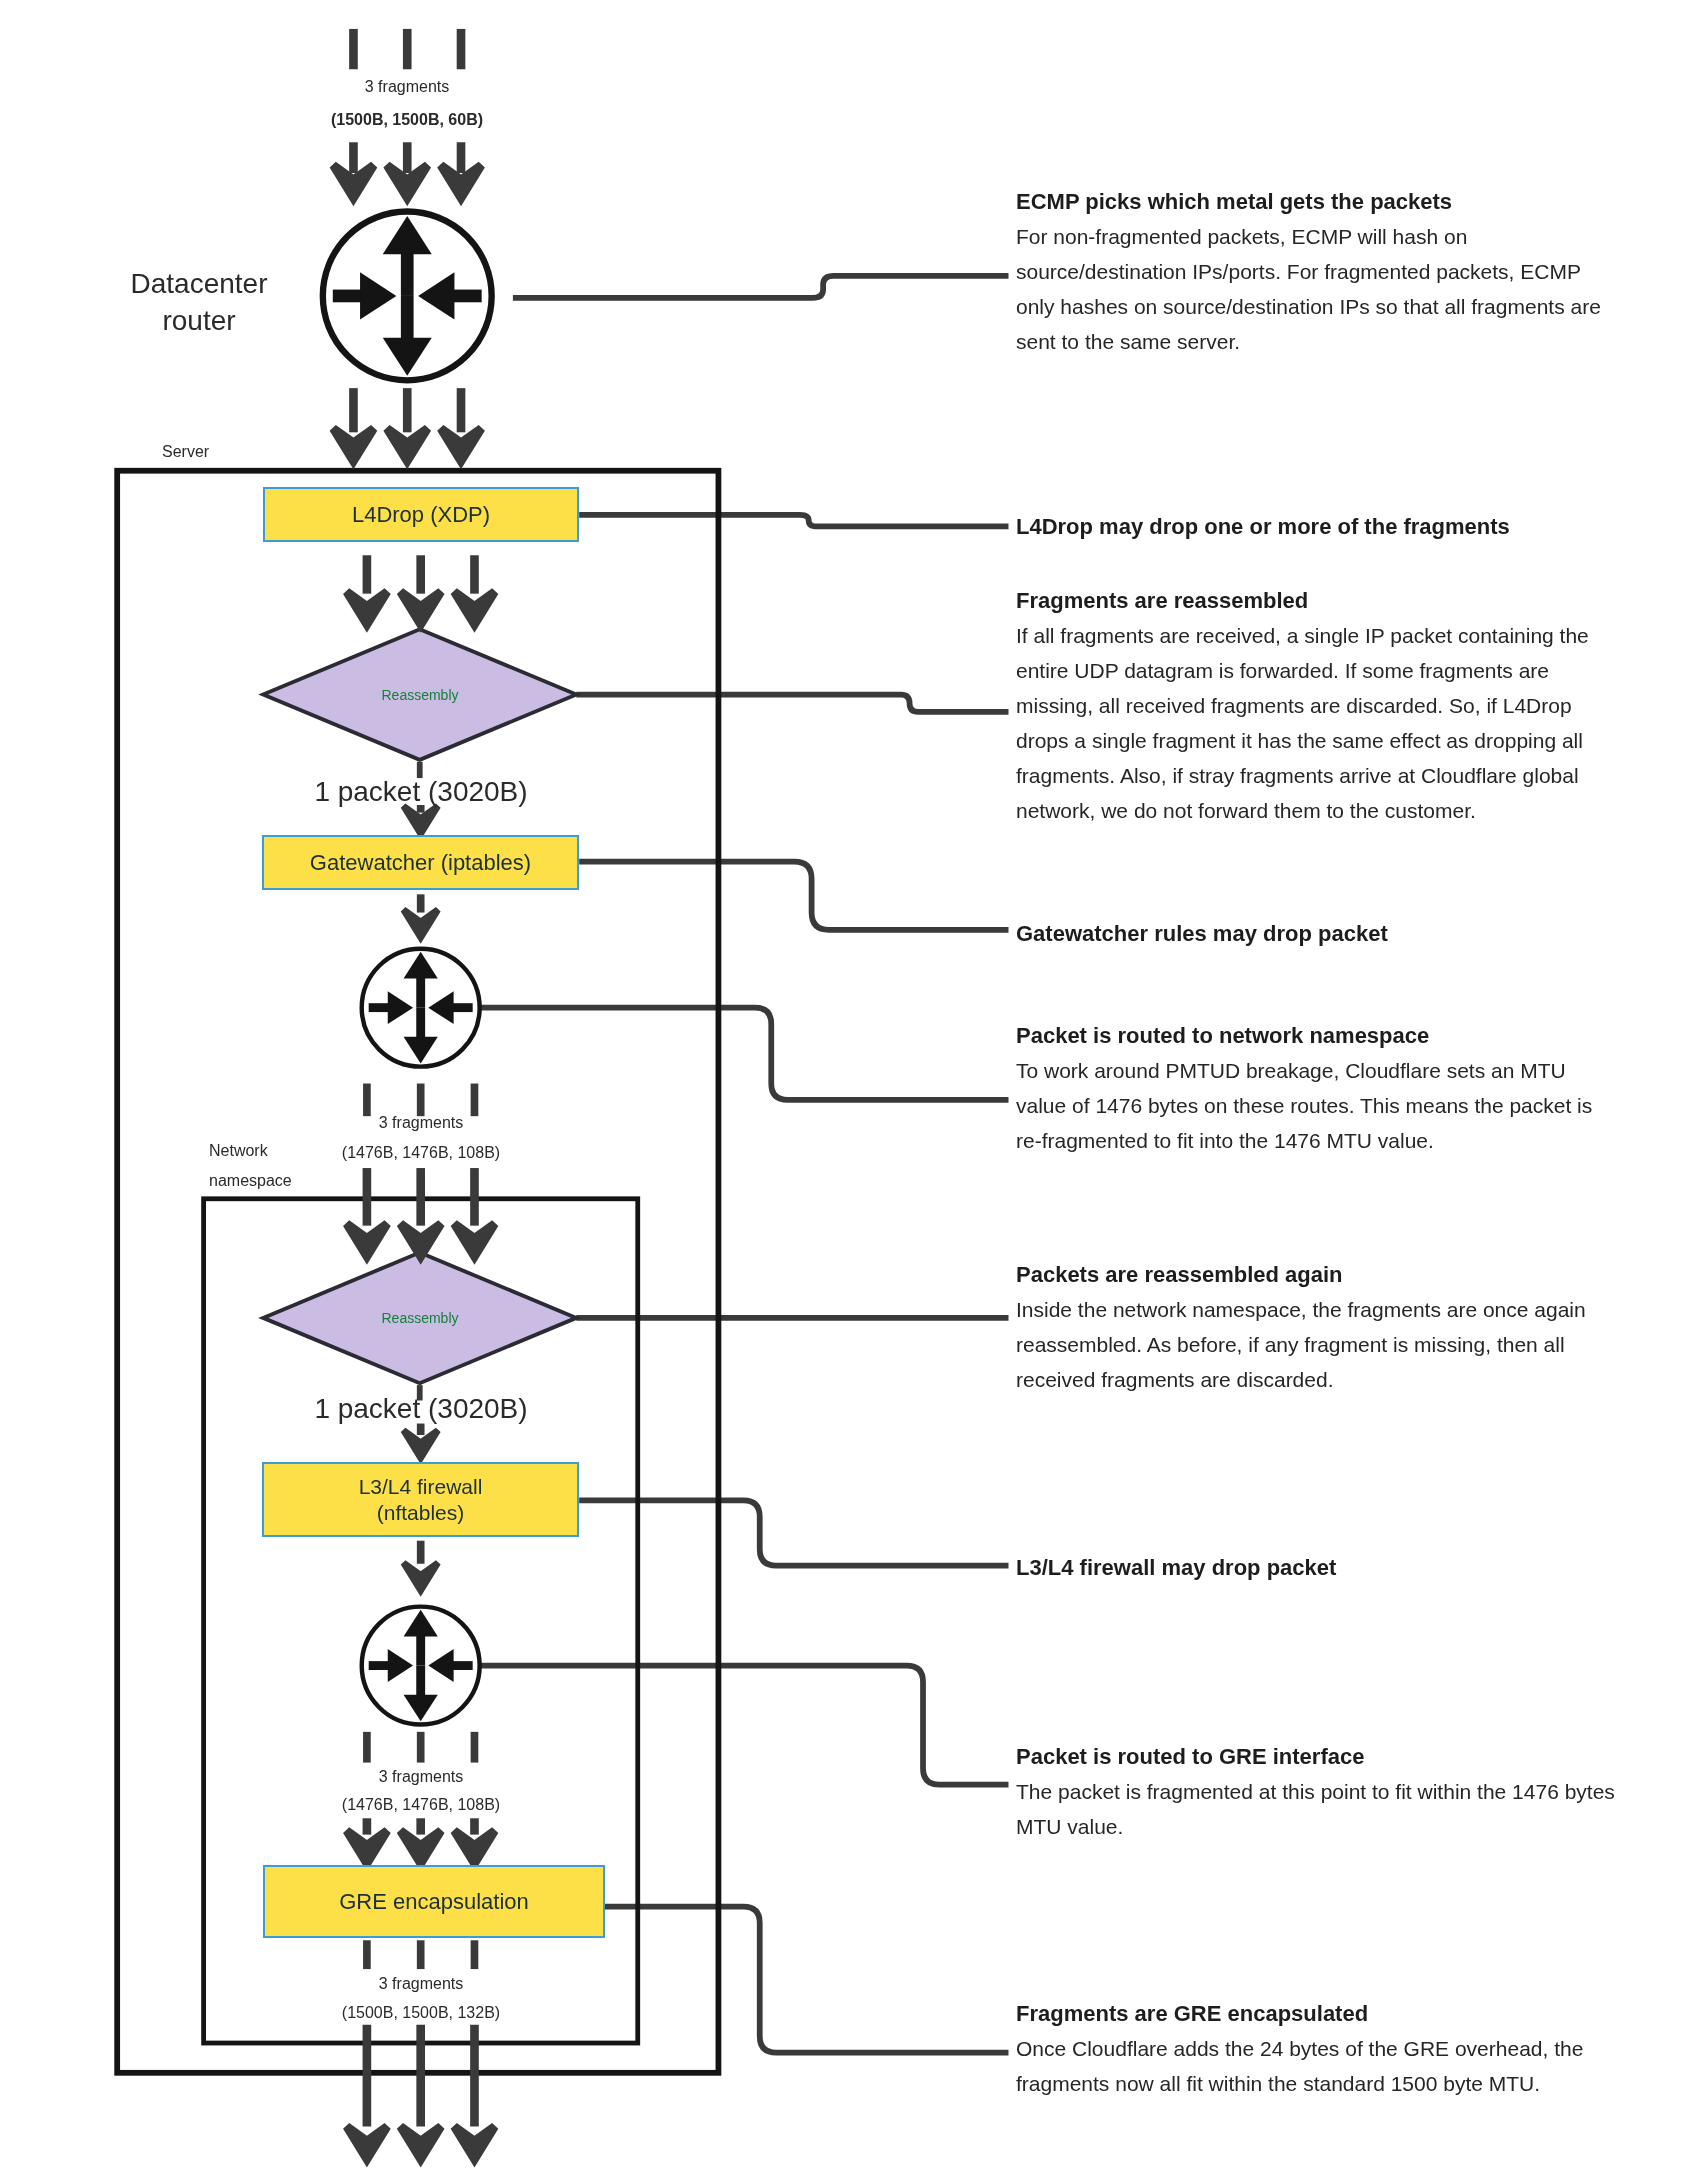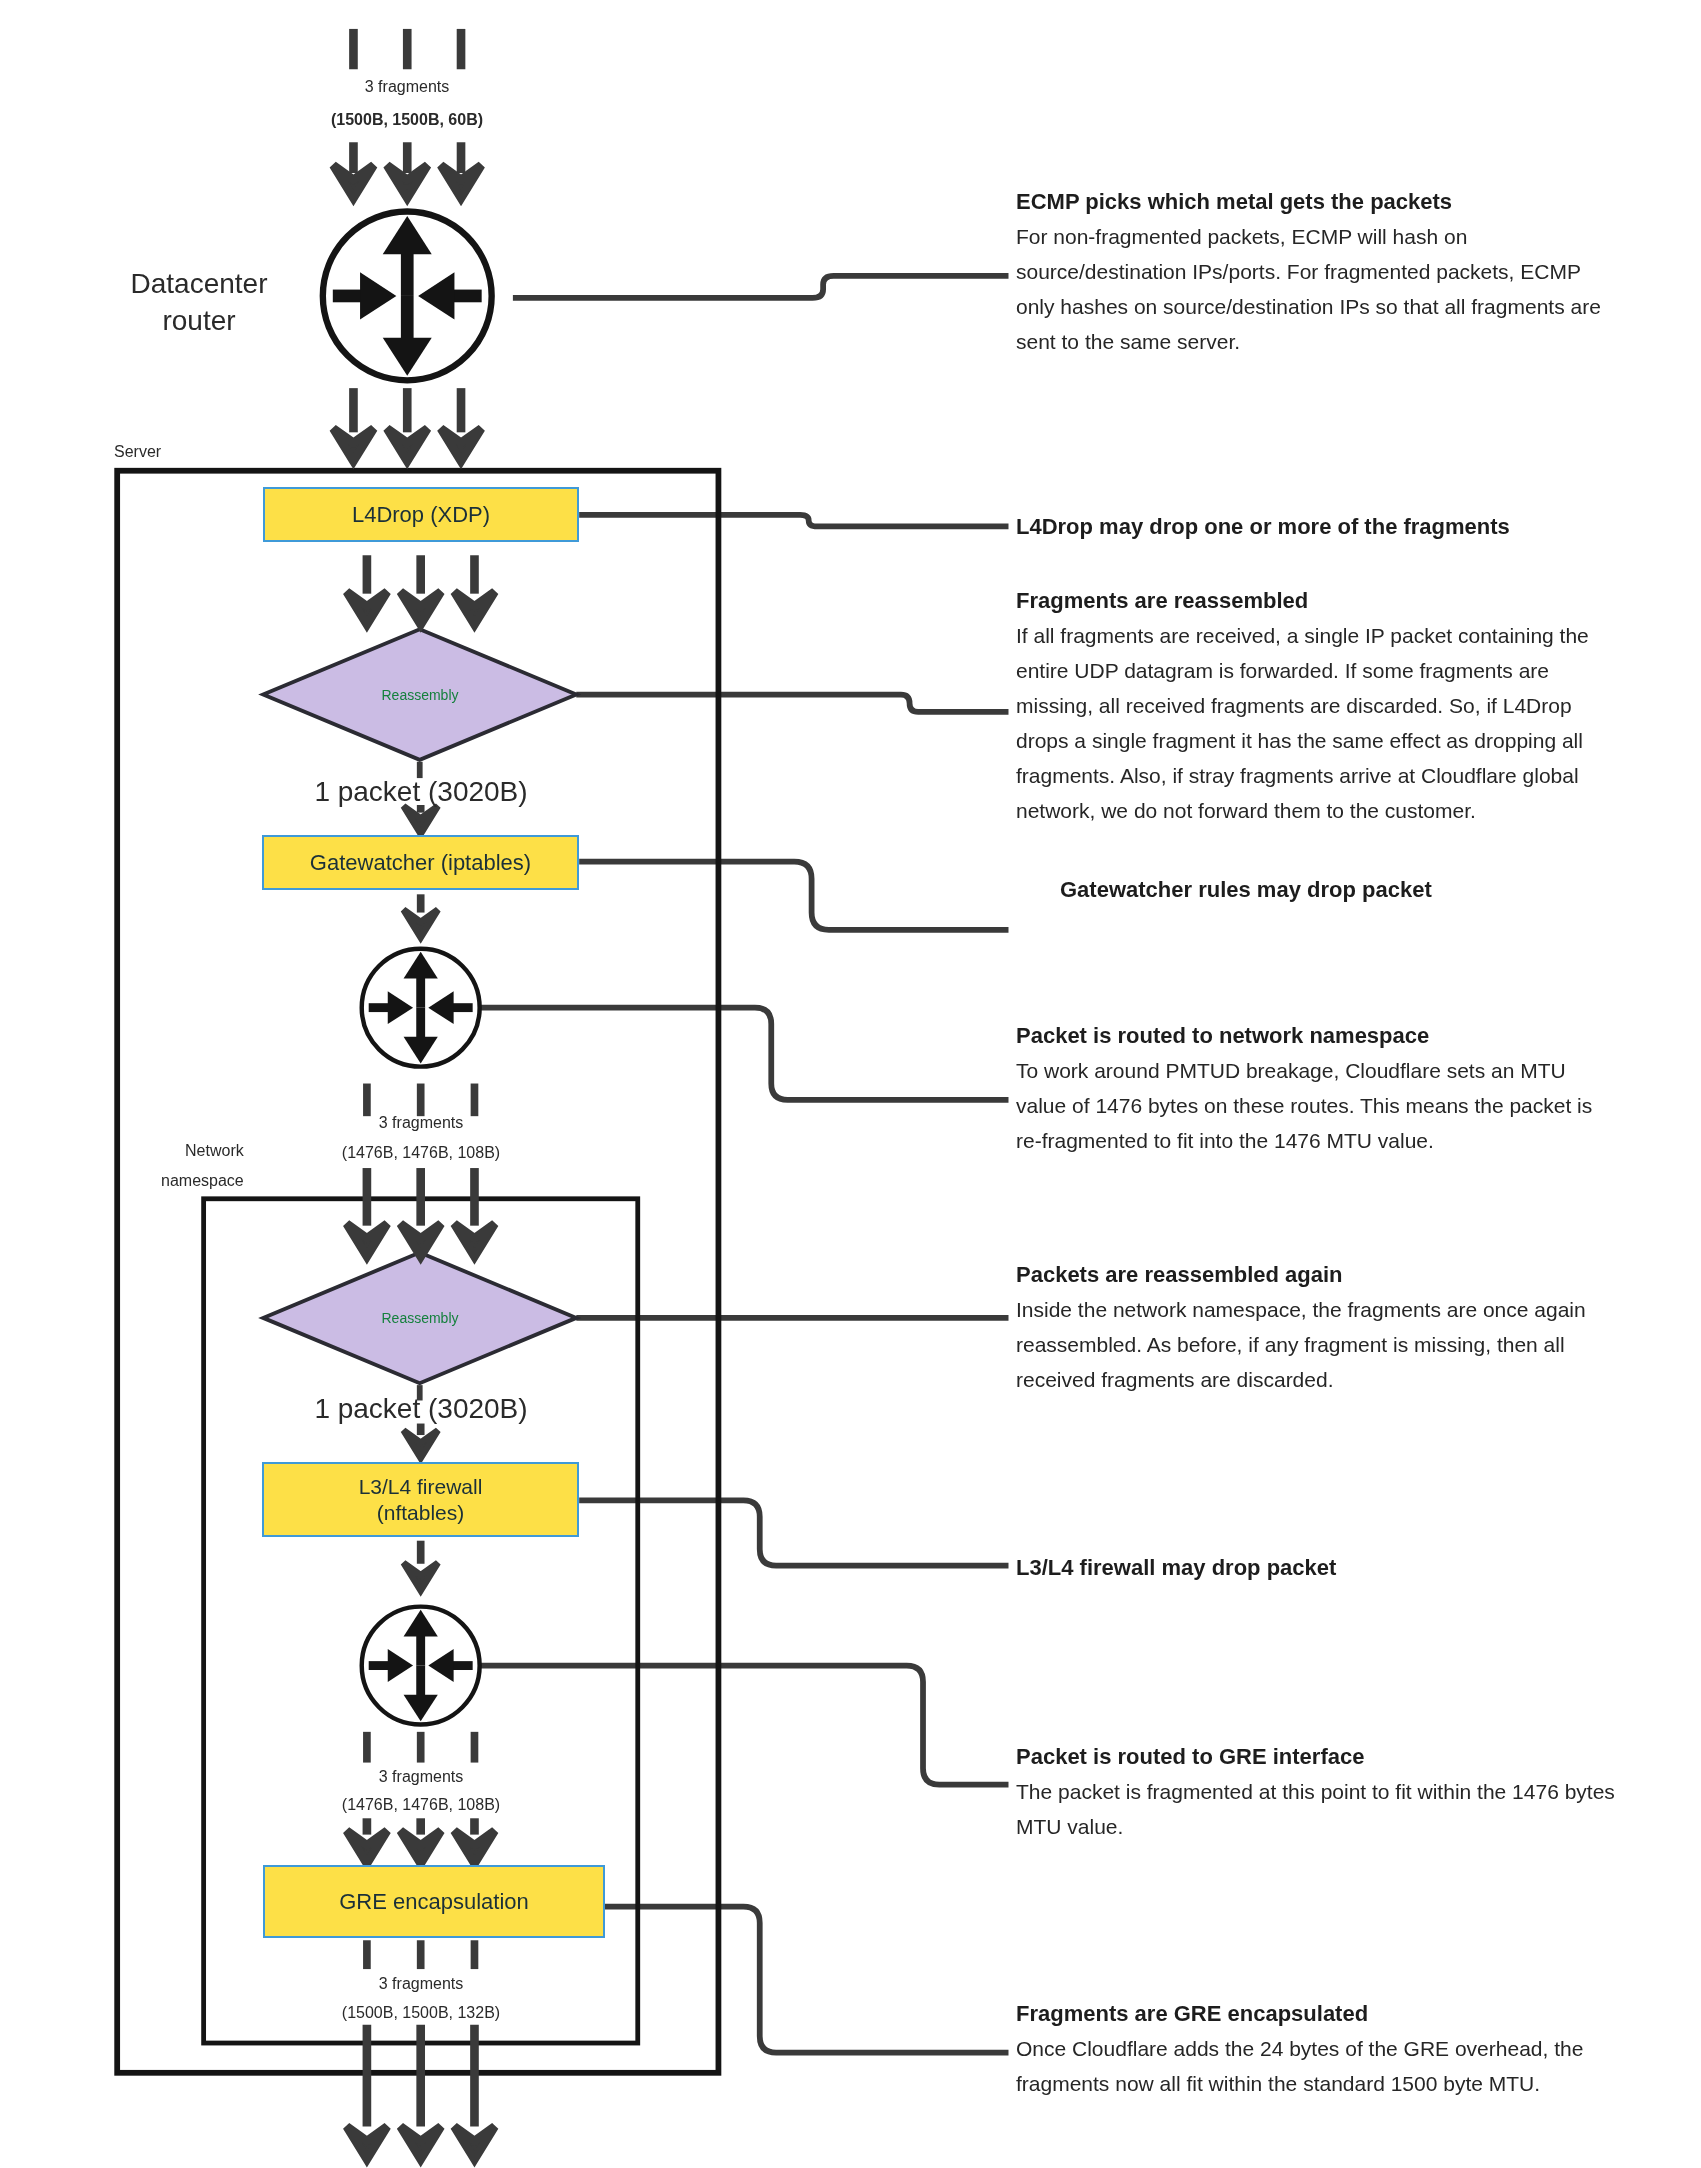--- a/index.html
+++ b/index.html
@@ -4,21 +4,21 @@
 <style>
   html,body{margin:0;padding:0;background:#ffffff;}
   .stage{
     position:relative;width:1701px;height:2168px;background:#ffffff;
     font-family:"Liberation Sans", sans-serif;color:#202020;overflow:hidden;
   }
   .stage svg{position:absolute;left:0;top:0;}
   .lbl{position:absolute;transform:translate(-50%,-50%);white-space:nowrap;
        text-align:center;font-size:16px;color:#2a2a2a;}
   .lbl.big{font-size:28px;}
-  .lbl.left{transform:none;text-align:right;}
+  .lbl.left{transform:none;text-align:left;margin-left:48px;}
   .two-line{line-height:37px;}
   .node{position:absolute;box-sizing:border-box;background:#fde047;border:2.9px solid #3f9ad8;
         display:flex;flex-direction:column;align-items:center;justify-content:center;
         font-size:22px;color:#1b3038;text-align:center;line-height:26px;}
   .diamond-lbl{font-size:14px;color:#15803d;}
   .ann{position:absolute;left:1016px;width:600px;}
   .ann-h{font-weight:bold;font-size:22px;line-height:35px;color:#1d1d1d;margin:0;}
   .ann-b{font-size:21px;line-height:35px;color:#262626;margin:0;}
   .ns-lbl{line-height:30px;}
 </style>
@@ -203,21 +203,21 @@
     <div class="ann-h">ECMP picks which metal gets the packets</div>
     <div class="ann-b">For non-fragmented packets, ECMP will hash on source/destination IPs/ports. For fragmented packets, ECMP only hashes on source/destination IPs so that all fragments are sent to the same server.</div>
   </div>
   <div class="ann" style="top:509px;">
     <div class="ann-h">L4Drop may drop one or more of the fragments</div>
   </div>
   <div class="ann" style="top:583px;">
     <div class="ann-h">Fragments are reassembled</div>
     <div class="ann-b">If all fragments are received, a single IP packet containing the entire UDP datagram is forwarded. If some fragments are missing, all received fragments are discarded. So, if L4Drop drops a single fragment it has the same effect as dropping all fragments. Also, if stray fragments arrive at Cloudflare global network, we do not forward them to the customer.</div>
   </div>
-  <div class="ann" style="top:872px;margin-left:44px;">
+  <div class="ann" style="top:916px;">
     <div class="ann-h">Gatewatcher rules may drop packet</div>
   </div>
   <div class="ann" style="top:1018px;">
     <div class="ann-h">Packet is routed to network namespace</div>
     <div class="ann-b">To work around PMTUD breakage, Cloudflare sets an MTU value of 1476 bytes on these routes. This means the packet is re-fragmented to fit into the 1476 MTU value.</div>
   </div>
   <div class="ann" style="top:1257px;">
     <div class="ann-h">Packets are reassembled again</div>
     <div class="ann-b">Inside the network namespace, the fragments are once again reassembled. As before, if any fragment is missing, then all received fragments are discarded.</div>
   </div>

